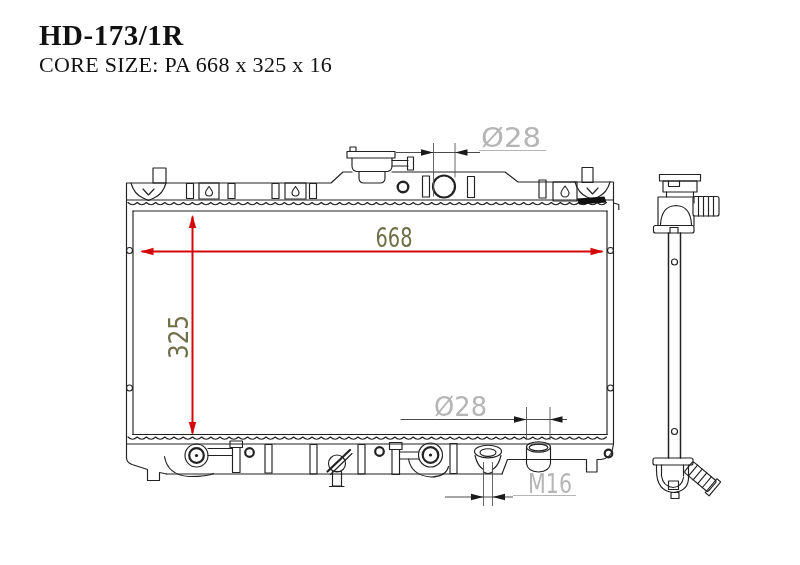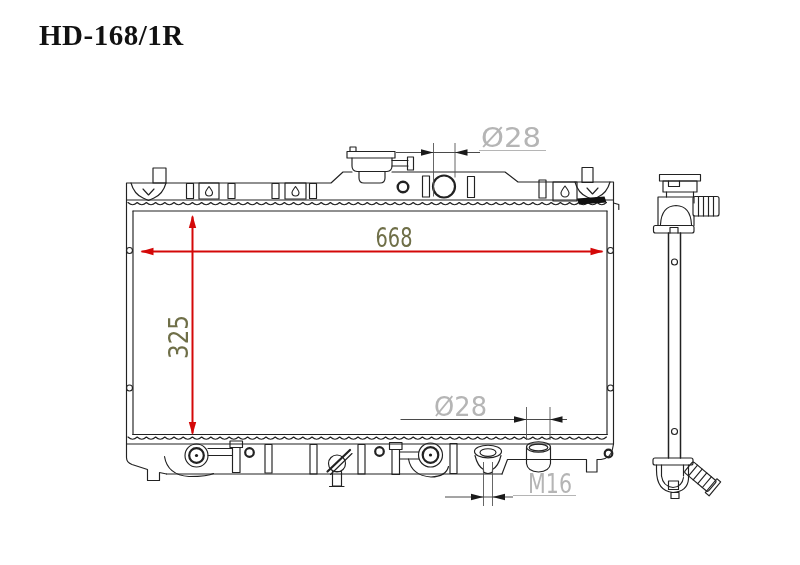--- a/index.html
+++ b/index.html
@@ -18,21 +18,22 @@
   .ah{fill:#1a1a1a;stroke:none}
   .red{fill:none;stroke:#d40808;stroke-width:2}
   .redf{fill:#d40808;stroke:none}
   .blk{fill:#101010;stroke:none}
   .dimtext{font-family:"DejaVu Sans",sans-serif}
 </style>
 </head>
 <body>
 
 <div class="hdr">
-  <h1>HD-168/1R</h1>
+  <h1>HD-173/1R</h1>
+  <div class="sub">CORE SIZE: PA 668 x 325 x 16</div>
 </div>
 
 <svg width="800" height="565" viewBox="0 0 800 565">
 
   <g>
 
     <g>
       <path class="ln" d="M126.5 200 V444"></path>
       <path class="ln" d="M133 211 V434.5"></path>
       <path class="ln" d="M613.5 200 V444"></path>

